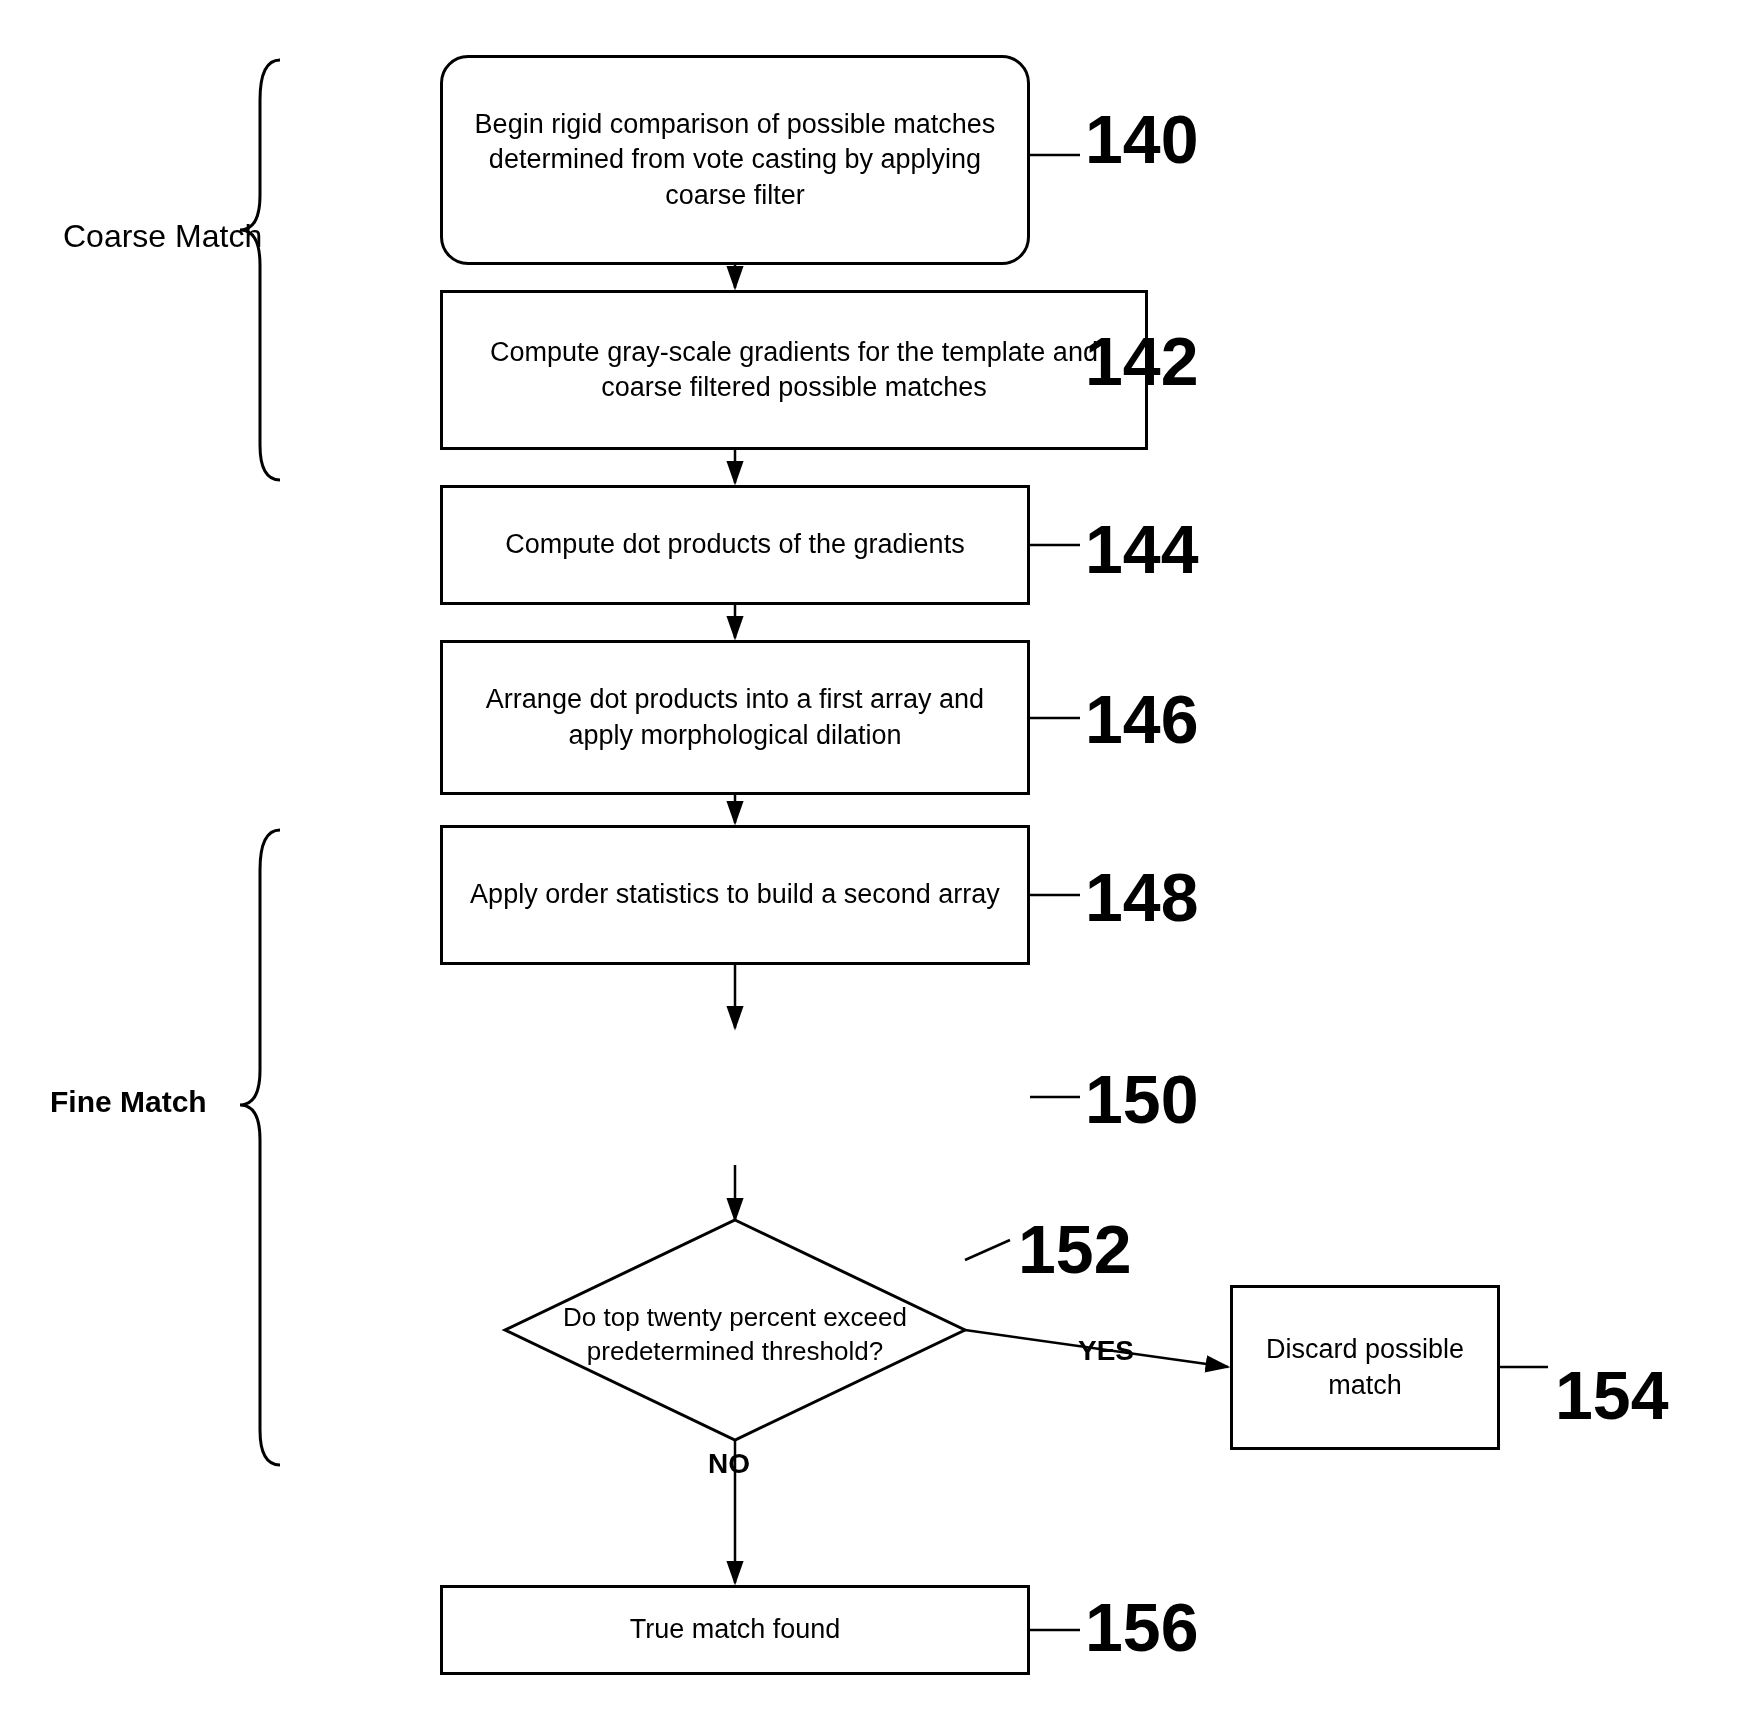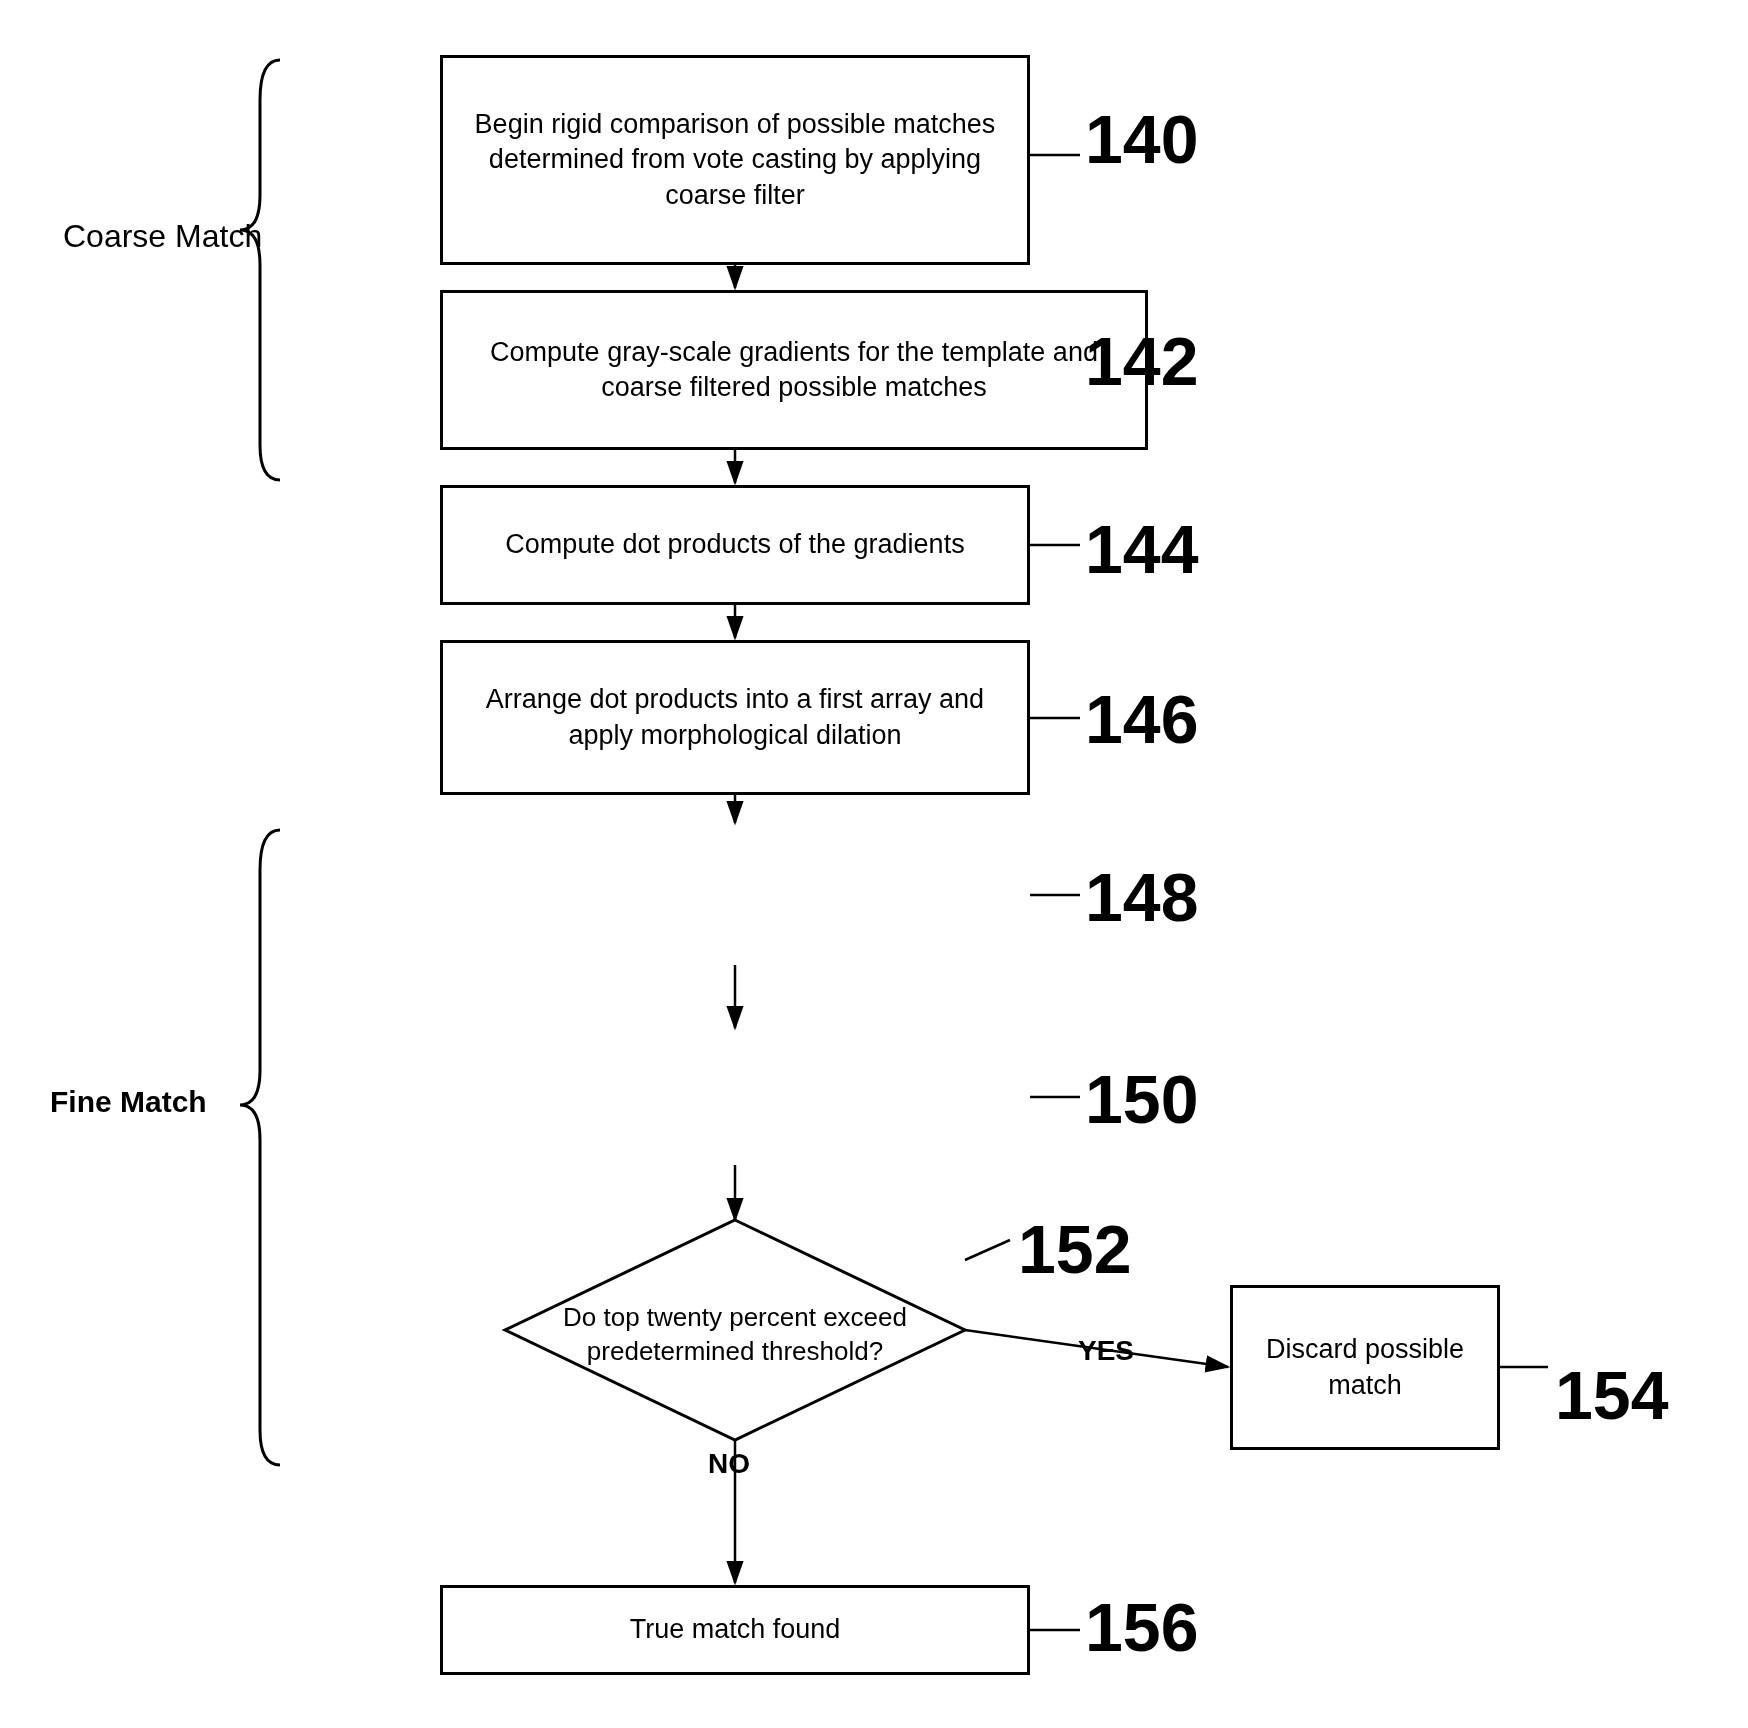--- a/index.html
+++ b/index.html
@@ -117,40 +117,43 @@
 
     <line x1="1500" y1="1367" x2="1548" y2="1367" stroke="#000" stroke-width="2.5"></line>
 
     <line x1="1030" y1="1630" x2="1080" y2="1630" stroke="#000" stroke-width="2.5"></line>
   </svg>
 
   <div class="bracket-label" style="top: 218px; left: 63px; font-weight: normal; font-size: 32px;">Coarse Match</div>
 
   <div class="bracket-label" style="top: 1085px; left: 50px; font-weight: bold; font-size: 30px;">Fine Match</div>
 
-  <div class="flow-box" style="top:55px; left:440px; width:590px; height:210px; font-size:27px;">
+  <div class="flow-box" style="top:55px; left:440px; width:590px; height:210px; font-size:27px;border-radius:28px;">
     <span>Begin rigid comparison of possible matches determined from vote casting by applying coarse filter</span>
   </div>
   <div class="step-num" style="top:100px; left:1085px; font-size:68px;">140</div>
 
   <div class="flow-box" style="top:290px; left:440px; width:708px; height:160px; font-size:27px;">
     <span>Compute gray-scale gradients for the template and coarse filtered possible matches</span>
   </div>
   <div class="step-num" style="top:322px; left:1085px; font-size:68px;">142</div>
 
   <div class="flow-box" style="top:485px; left:440px; width:590px; height:120px; font-size:27px;">
     <span>Compute dot products of the gradients</span>
   </div>
   <div class="step-num" style="top:510px; left:1085px; font-size:68px;">144</div>
 
   <div class="flow-box" style="top:640px; left:440px; width:590px; height:155px; font-size:27px;">
     <span>Arrange dot products into a first array and apply morphological dilation</span>
   </div>
   <div class="step-num" style="top:680px; left:1085px; font-size:68px;">146</div>
 
+  <div class="flow-box" style="top:825px; left:440px; width:590px; height:140px; font-size:27px;">
+    <span>Apply order statistics to build a second array</span>
+  </div>
   <div class="step-num" style="top:858px; left:1085px; font-size:68px;">148</div>
 
   <div class="step-num" style="top:1060px; left:1085px; font-size:68px;">150</div>
 
   <div style="position:absolute; top:1255px; left:525px; width:420px; height:160px;
               display:flex; align-items:center; justify-content:center;
               text-align:center; font-size:26px; font-family:Arial,sans-serif; line-height:1.3;">
     <span>Do top twenty percent exceed predetermined threshold?</span>
   </div>
   <div class="step-num" style="top:1210px; left:1018px; font-size:68px;">152</div>

